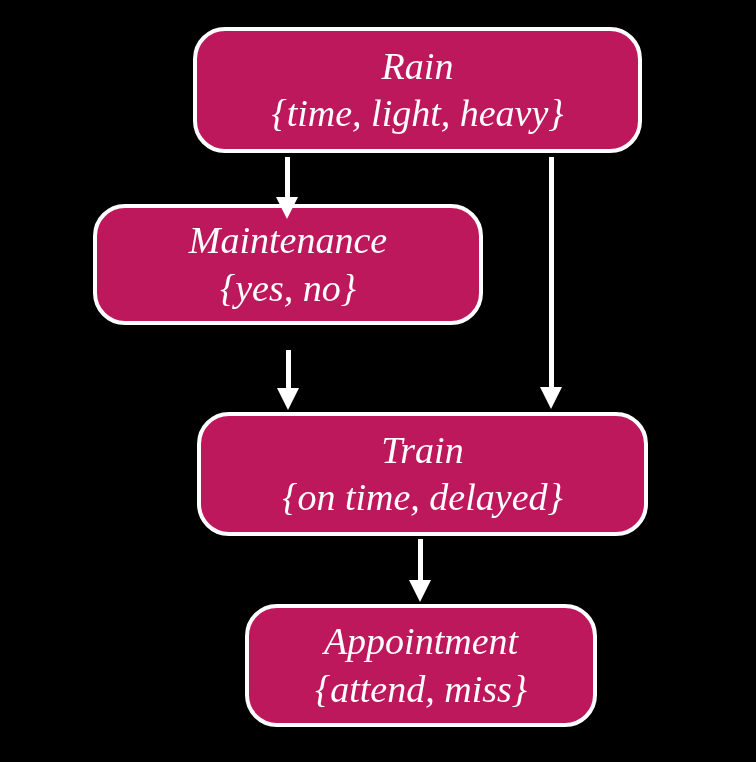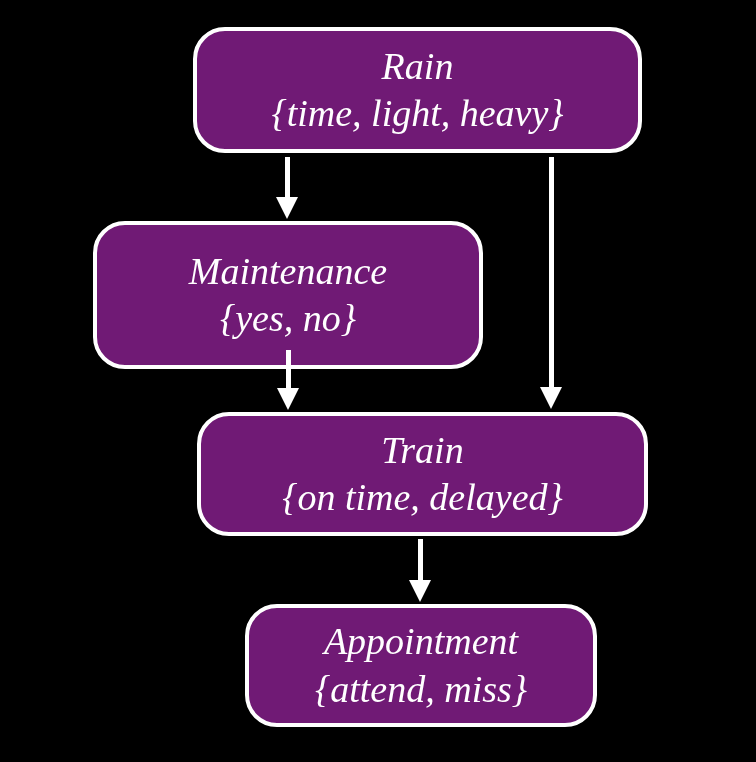--- a/index.html
+++ b/index.html
@@ -13,36 +13,36 @@
     height: 762px;
     background: #000000;
     overflow: hidden;
     font-family: "Liberation Serif", serif;
   }
   .node {
     position: absolute;
     box-sizing: border-box;
     border: 4px solid #ffffff;
     border-radius: 32px;
-    background: #701a75;
+    background: #be185d;
     color: #ffffff;
     font-style: italic;
     font-size: 38px;
     line-height: 1.25;
     text-align: center;
     display: flex;
     flex-direction: column;
     align-items: center;
     justify-content: center;
   }
   .node .node-label, .node .node-values {
     white-space: nowrap;
   }
   .node-rain        { left: 193px; top: 27px;  width: 449px; height: 126px; }
-  .node-maintenance { left: 93px;  top: 221px; width: 390px; height: 148px; }
+  .node-maintenance { left: 93px;  top: 204px; width: 390px; height: 121px; }
   .node-train       { left: 197px; top: 412px; width: 451px; height: 124px; }
   .node-appointment { left: 245px; top: 604px; width: 352px; height: 123px; }
 
   .arrow {
     position: absolute;
     display: flex;
     flex-direction: column;
     align-items: center;
     width: 22px;
   }

